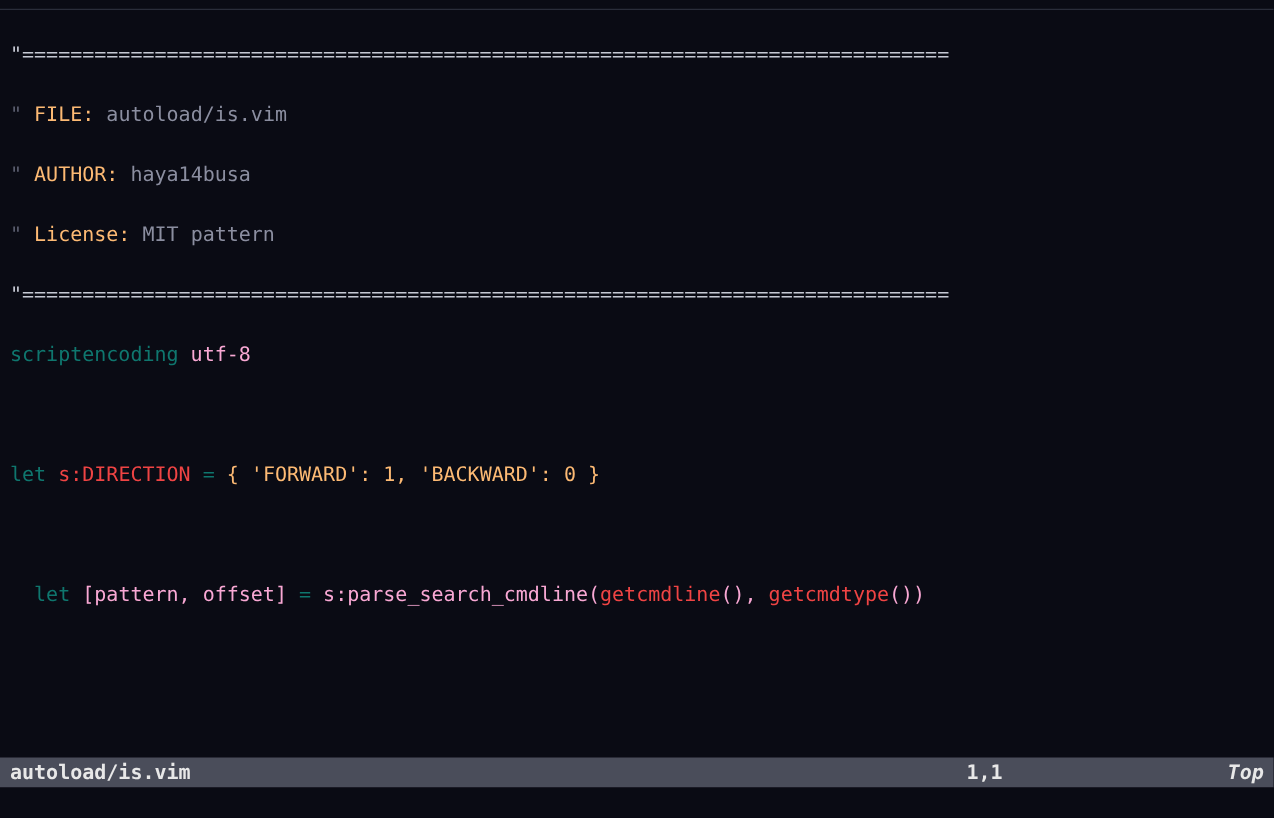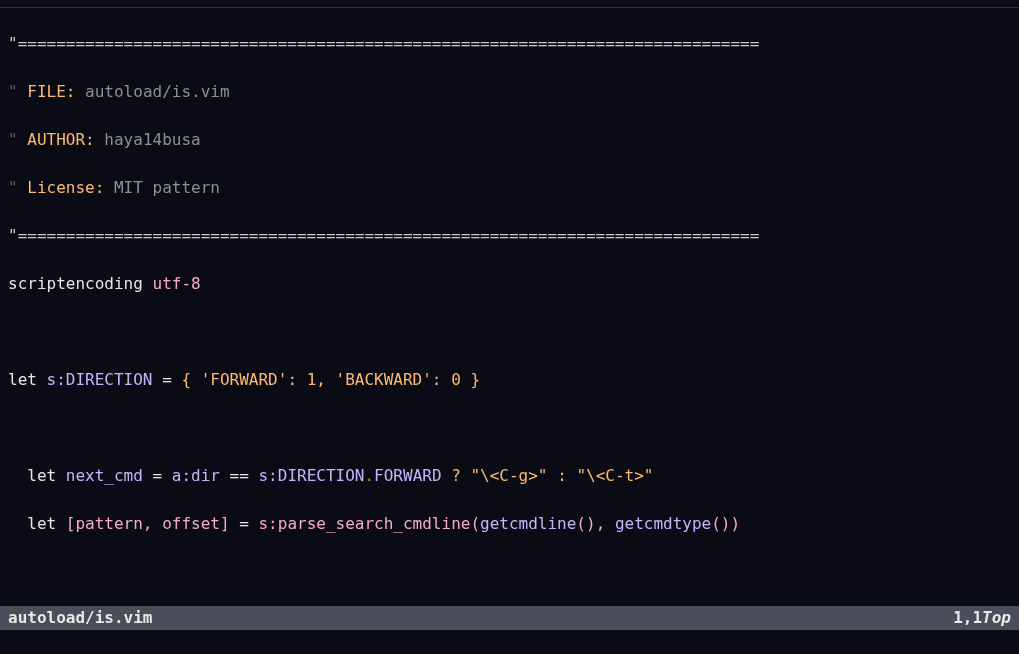--- a/index.html
+++ b/index.html
@@ -15,41 +15,41 @@
       position: relative;
     }
     .editor {
       padding: 0 8px;
       white-space: pre;
     }
     .line { display: block; }
     .comment-quote { color: #5a5d6e; }
     .green { color: #fdba74; }
     .gray { color: #8b8ea0; }
-    .magenta { color: #e5e5e5; }
-    .cyan { color: #c4b5fd; }
+    .magenta { color: #0f766e; }
+    .cyan { color: #ef4444; }
     .yellow { color: #fdba74; }
     .orange { color: #d88040; }
     .white { color: #f9a8d4; }
     .rule-line { color: #c5c8d3; letter-spacing: 0; }
     .statusbar {
       position: absolute;
       bottom: 24px;
       left: 0;
       right: 0;
       background: #4a4d5a;
       color: #e8e8e8;
       padding: 0 8px;
       display: flex;
       font-weight: bold;
       white-space: pre;
     }
     .statusbar .file { flex: 0 0 auto; }
     .statusbar .spacer { flex: 1; }
-    .statusbar .pos { flex: 0 0 auto; }
+    .statusbar .pos { flex: 0 0 auto; margin-right: 180px; }
     .statusbar .scroll { flex: 0 0 auto; font-style: italic; }
     .cmdline {
       position: absolute;
       bottom: 0;
       left: 0;
       right: 0;
       height: 24px;
       background: #0a0b14;
     }
     .topbar {
@@ -66,21 +66,20 @@
 <div class="editor">
 <span class="line rule-line">"=============================================================================</span>
 <span class="line"><span class="comment-quote">" </span><span class="green">FILE:</span><span class="gray"> </span><span class="gray">autoload/is.vim</span></span>
 <span class="line"><span class="comment-quote">" </span><span class="green">AUTHOR:</span><span class="gray"> </span><span class="gray">haya14busa</span></span>
 <span class="line"><span class="comment-quote">" </span><span class="green">License:</span><span class="gray"> </span><span class="gray">MIT pattern</span></span>
 <span class="line rule-line">"=============================================================================</span>
 <span class="line"><span class="magenta">scriptencoding</span><span class="white"> utf-8</span></span>
 <span class="line"> </span>
 <span class="line"><span class="magenta">let</span><span class="cyan"> s:DIRECTION </span><span class="magenta">=</span><span class="yellow"> { 'FORWARD': 1, 'BACKWARD': 0 }</span></span>
 <span class="line"> </span>
-<span class="line">  <span class="magenta">let</span><span class="cyan"> next_cmd </span><span class="magenta">=</span><span class="cyan"> a:</span><span class="cyan">dir</span><span class="magenta"> == </span><span class="cyan">s:DIRECTION</span><span class="orange">.</span><span class="cyan">FORWARD</span><span class="yellow"> ? "\&lt;C-g&gt;" : "\&lt;C-t&gt;"</span></span>
 <span class="line">  <span class="magenta">let</span><span class="white"> [pattern, offset] </span><span class="magenta">=</span><span class="white"> s:parse_search_cmdline(</span><span class="cyan">getcmdline</span><span class="white">(), </span><span class="cyan">getcmdtype</span><span class="white">())</span></span>
 
 
 
 
 
 
 
 
 

